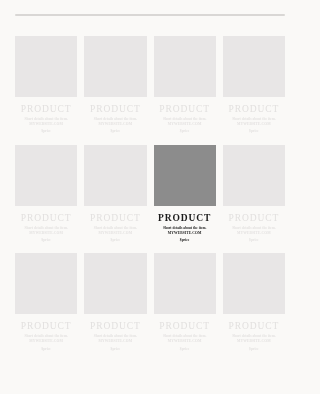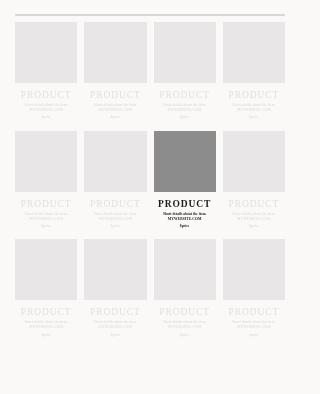--- a/index.html
+++ b/index.html
@@ -25,21 +25,21 @@
 
   .top-rule {
     margin-top: 14px;
     height: 2px;
     width: 100%;
     background: #d9d7d5;
     border-radius: 1px;
   }
 
   .grid {
-    margin-top: 6px;
+    margin-top: 20px;
     display: grid;
     grid-template-columns: repeat(4, 1fr);
     column-gap: 7px;
     row-gap: 10px;
   }
 
   .card {
     display: flex;
     flex-direction: column;
     align-items: center;

